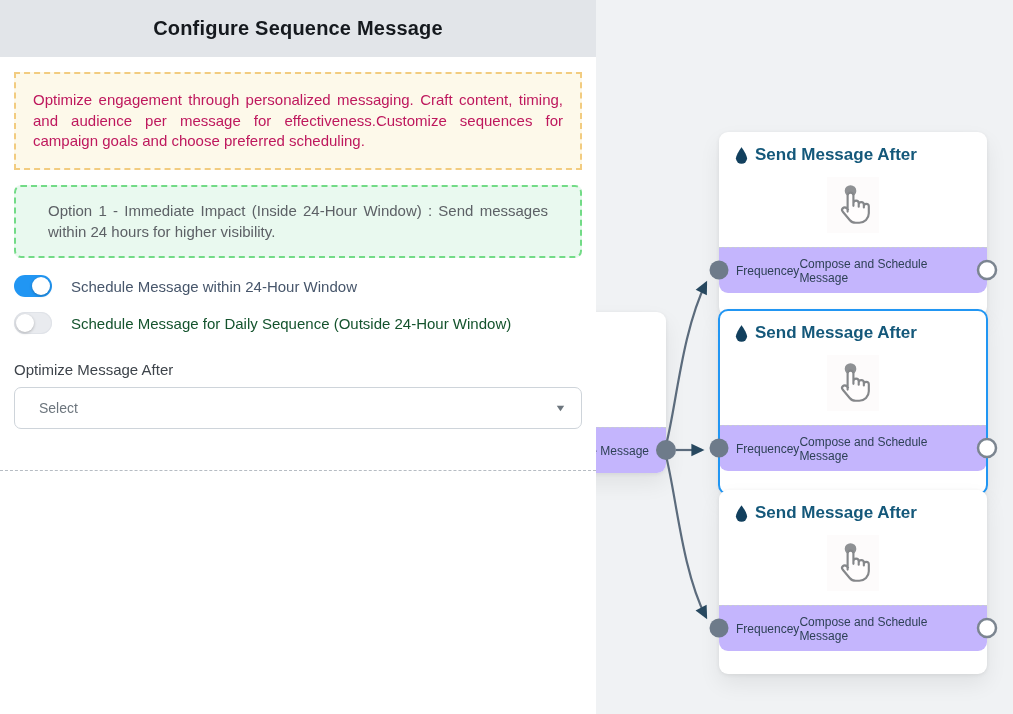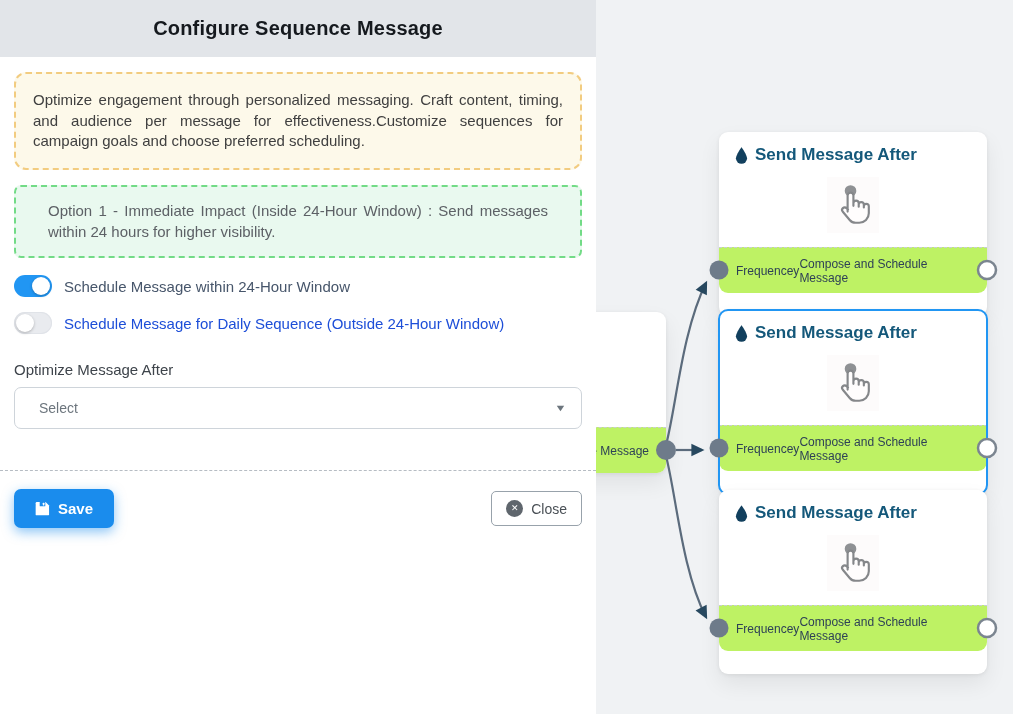--- a/index.html
+++ b/index.html
@@ -9,31 +9,31 @@
   }
   *{box-sizing:border-box;margin:0;padding:0;}
   html,body{width:1013px;height:714px;overflow:hidden;}
   body{font-family:"Liberation Sans","DejaVu Sans",sans-serif;background:#fff;position:relative;}
 
   
   .panel{position:absolute;left:0;top:0;width:596px;height:588px;background:#fff;z-index:2;}
   .panel-header{height:57px;background:var(--panel-header-bg);display:flex;align-items:center;justify-content:center;}
   .panel-title{font-size:20px;font-weight:700;color:#15191e;letter-spacing:.2px;}
   .panel-body{padding:15px 14px 0;}
-  .note-box{border:2px dashed #f2cc80;background:#fdf9ea;border-radius:12px;padding:16px 17px;
-    color:#404040;font-size:15px;line-height:1.38;text-align:justify;margin-bottom:15px;}
+  .note-box{border:2px dashed #f2cc80;background:#fdf9ea;border-radius:0;padding:16px 17px;
+    color:#be185d;font-size:15px;line-height:1.38;text-align:justify;margin-bottom:15px;}
   .option-box{border:2px dashed #72db86;background:#e9f9ef;border-radius:7px;padding:14px 32px;
     color:#5d6166;font-size:15px;line-height:1.38;text-align:justify;margin-bottom:17px;}
-  .toggle-row{display:flex;align-items:center;gap:12px;margin-top:15px;}
+  .toggle-row{display:flex;align-items:center;gap:19px;margin-top:15px;}
   .switch{width:38px;height:22px;border-radius:11px;position:relative;flex:0 0 auto;cursor:pointer;background:#e9ebef;box-shadow:inset 0 0 0 1px #e0e3e8;}
   .switch .knob{position:absolute;top:2px;left:2px;width:18px;height:18px;border-radius:50%;background:#fff;box-shadow:0 1px 3px rgba(0,0,0,.25);}
   .switch.on{background:var(--toggle-on);box-shadow:none;}
   .switch.on .knob{left:18px;}
   .toggle-label-primary{color:#47566b;font-size:15px;}
-  .toggle-label-muted{color:#1d4ed8;font-size:15px;}
+  .toggle-label-muted{color:#14532d;font-size:15px;}
   .field-label{margin-top:27px;color:#3e444b;font-size:15px;}
   .select-box{margin-top:9px;height:42px;border:1px solid #ced4da;border-radius:7px;background:#fff;
     display:flex;align-items:center;justify-content:space-between;padding:0 16px 0 24px;cursor:pointer;}
   .select-value{color:#6c757d;font-size:14px;}
   .select-chevron{color:#6c757d;font-size:9px;transform:scaleX(1.4);}
   .panel-divider{border:none;border-top:1px dashed #b6bcc3;margin:41px -14px 0;}
   .panel-footer{display:flex;align-items:center;justify-content:space-between;margin-top:18px;}
   .btn-save{display:inline-flex;align-items:center;gap:8px;background:var(--accent);color:#fff;border:none;
     border-radius:7px;padding:11px 21px;font-size:15px;font-weight:700;cursor:pointer;
     box-shadow:0 4px 12px rgba(26,140,237,.5);font-family:inherit;}
@@ -44,21 +44,21 @@
 
   
   .canvas{position:absolute;left:596px;top:0;width:417px;height:714px;background:var(--canvas-bg);overflow:hidden;z-index:1;}
   .flow-node{position:absolute;left:123px;width:268px;height:184px;background:#fff;border-radius:9px;
     box-shadow:0 1px 4px rgba(0,0,0,.07),0 10px 22px rgba(0,0,0,.07);}
   .flow-node.selected{outline:2px solid var(--selected-border);outline-offset:-1px;}
   .node-body{height:115px;position:relative;padding:13px 16px 0;}
   .node-title{display:flex;align-items:center;gap:7px;color:var(--node-title);font-weight:700;font-size:17px;}
   .tap-box{position:absolute;left:50%;top:45px;transform:translateX(-50%);width:52px;height:56px;background:#fdfbfb;
     display:flex;align-items:center;justify-content:center;}
-  .node-footer{height:46px;border-top:1px dashed #c7ccd1;background:#bef264;border-radius:0 0 9px 9px;
+  .node-footer{height:46px;border-top:1px dashed #c7ccd1;background:#c4b5fd;border-radius:0 0 9px 9px;
     display:flex;align-items:center;justify-content:space-between;padding:0 17px;}
   .handle-label{font-size:12px;color:#2e4156;}
   .partial-node{position:absolute;left:-121px;top:312px;width:191px;height:161px;background:#fff;border-radius:9px;
     box-shadow:0 1px 4px rgba(0,0,0,.07),0 10px 22px rgba(0,0,0,.07);}
   .partial-node .node-footer{justify-content:flex-end;}
   .edges-svg{position:absolute;left:0;top:0;pointer-events:none;z-index:6;}
 </style>
 </head>
 <body>
 
@@ -93,36 +93,20 @@
 
     <div class="field-label">Optimize Message After</div>
 
     <div class="select-box">
       <span class="select-value">Select</span>
       <span class="select-chevron">▼</span>
     </div>
 
     <hr class="panel-divider">
 
-    <div class="panel-footer">
-      <button class="btn-save">
-        <span style="display:inline-flex;">
-          <svg width="15" height="15" viewBox="0 0 16 16">
-            <path fill="#ffffff" d="M2 1h9.3L15 4.7V14a1.3 1.3 0 0 1-1.3 1.3H2A1.3 1.3 0 0 1 .7 14V2.3A1.3 1.3 0 0 1 2 1z"></path>
-            <rect x="5" y="1" width="6" height="4.6" rx="0.6" fill="#1a8ced"></rect>
-            <rect x="8.3" y="1.9" width="1.7" height="2.8" rx="0.4" fill="#ffffff"></rect>
-          </svg>
-        </span>
-        <span>Save</span>
-      </button>
-      <button class="btn-close">
-        <span class="circle-x">✕</span>
-        <span>Close</span>
-      </button>
-    </div>
   </div>
 </div>
 
 <div class="canvas">
 
   <div class="partial-node">
     <div class="node-body"></div>
     <div class="node-footer">
       <span class="handle-label">ce Message</span>
     </div>

